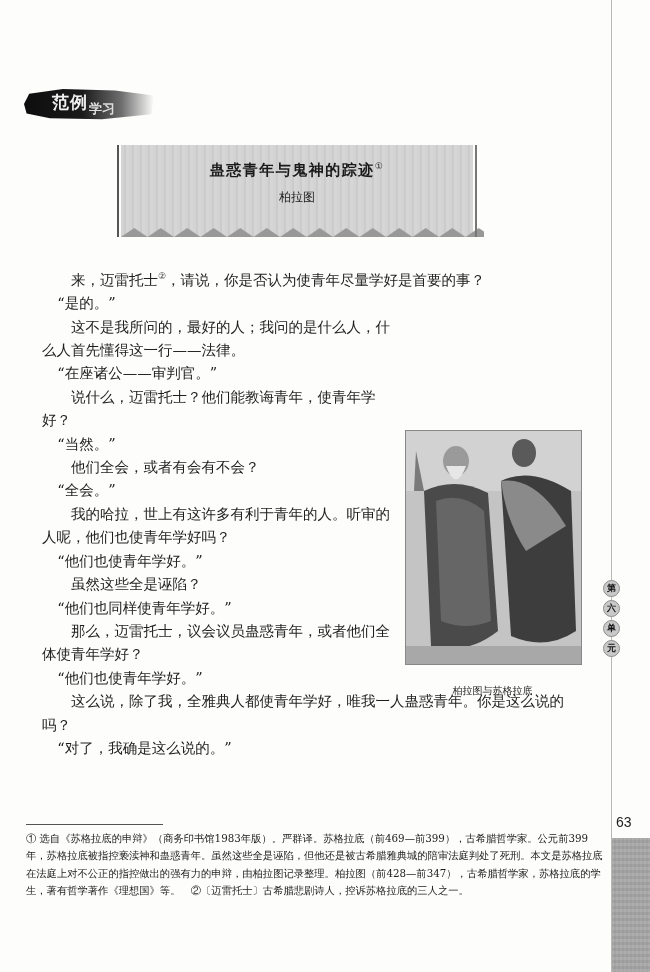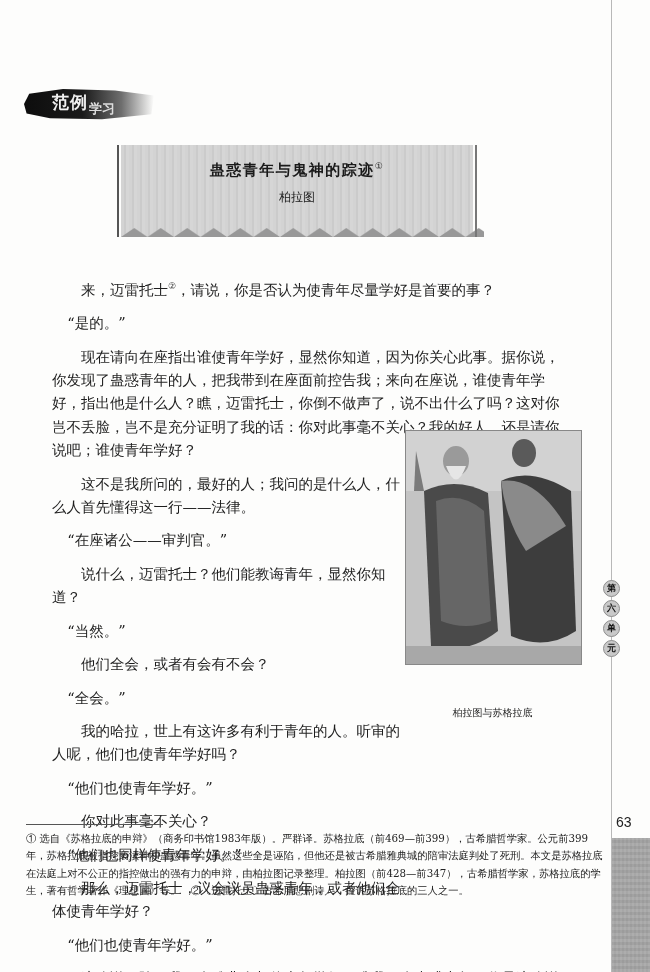--- a/index.html
+++ b/index.html
@@ -29,29 +29,29 @@
   .title-box .bl { position:absolute; left:0; top:0; width:2px; height:92px; background:#555; }
   .title-box .br { position:absolute; right:0; top:0; width:2px; height:92px; background:#777; }
   .title-box .fill { position:absolute; left:4px; right:4px; top:0; bottom:0;
     background:repeating-linear-gradient(90deg,#d3d3d3 0 3px,#cbcbcb 3px 5px,#d6d6d6 5px 8px); }
   .zigsvg { position:absolute; left:4px; bottom:0; }
   .title-text { position:absolute; left:0; right:0; top:16px; text-align:center; font-size:15px; font-weight:bold; color:#1a1a1a; letter-spacing:1.5px; }
   .title-text sup { font-size:9px; font-weight:normal; }
   .author { position:absolute; left:0; right:0; top:44px; text-align:center; font-family:"DejaVu Sans", sans-serif; font-size:12px; color:#222; }
 
   .body-text { position:absolute; left:42px; top:265px; width:540px; font-size:14.5px; line-height:23.4px; color:#1e1e1e; }
-  .body-text p { margin:10px; }
+  .body-text p { margin:0; }
   .body-text .ind { text-indent:2em; }
   .body-text .q { text-indent:1.05em; }
   .narrow { width:352px; }
   sup.n { font-size:9px; }
 
   .figure { position:absolute; left:405px; top:430px; width:175px; height:233px;
     background:linear-gradient(180deg,#cfcfcf 0%,#bdbdbd 40%,#9b9b9b 100%); border:1px solid #888; overflow:hidden; }
-  .caption { position:absolute; left:405px; top:684px; width:175px; text-align:center; font-size:10px; color:#222;margin-top:22px; }
+  .caption { position:absolute; left:405px; top:684px; width:175px; text-align:center; font-size:10px; color:#222; }
 
   .fn-rule { position:absolute; left:26px; top:824px; width:137px; height:1px; background:#555; }
   .footnotes { position:absolute; left:26px; top:830px; width:578px; font-size:10.3px; line-height:17.4px; color:#222; }
   .footnotes p { margin:0; }
 </style>
 </head>
 <body>
 
 <div class="side-rule"></div>
 <div class="tab-gray"></div>
@@ -79,30 +79,29 @@
   </svg>
   <div class="bl"></div>
   <div class="br"></div>
   <div class="title-text"><span>蛊惑青年与鬼神的踪迹</span><sup>①</sup></div>
   <div class="author">柏拉图</div>
 </div>
 
 <div class="body-text">
   <p class="ind"><span>来，迈雷托士</span><sup class="n">②</sup><span>，请说，你是否认为使青年尽量学好是首要的事？</span></p>
   <p class="q">“是的。”</p>
-  <p class="ind">现在请向在座指出谁使青年学好，显然你知道，因为你关心此事。据你说，你发现了蛊惑青年的人，把我带到在座面前控告我；来向在座说，谁使青年学好，指出他是什么人？瞧，迈雷托士，你倒不做声了，说不出什么了吗？这对你岂不丢脸，岂不是充分证明了我的话：你对此事毫不关心？我的好人，还是请你说吧；谁使青年学好？</p>
   <p class="ind narrow">这不是我所问的，最好的人；我问的是什么人，什么人首先懂得这一行——法律。</p>
   <p class="q narrow">“在座诸公——审判官。”</p>
-  <p class="ind narrow">说什么，迈雷托士？他们能教诲青年，显然你知道？</p>
+  <p class="ind narrow">说什么，迈雷托士？他们能教诲青年，使青年学好？</p>
   <p class="q narrow">“当然。”</p>
   <p class="ind narrow">他们全会，或者有会有不会？</p>
   <p class="q narrow">“全会。”</p>
   <p class="ind narrow">我的哈拉，世上有这许多有利于青年的人。听审的人呢，他们也使青年学好吗？</p>
   <p class="q narrow">“他们也使青年学好。”</p>
-  <p class="ind narrow">你对此事毫不关心？</p>
+  <p class="ind narrow">虽然这些全是诬陷？</p>
   <p class="q narrow">“他们也同样使青年学好。”</p>
   <p class="ind narrow">那么，迈雷托士，议会议员蛊惑青年，或者他们全体使青年学好？</p>
   <p class="q">“他们也使青年学好。”</p>
   <p class="ind">这么说，除了我，全雅典人都使青年学好，唯我一人蛊惑青年。你是这么说的吗？</p>
   <p class="q">“对了，我确是这么说的。”</p>
 </div>
 
 <div class="figure">
   <svg width="175" height="233" viewBox="0 0 175 233">
     <rect width="175" height="233" fill="#c4c4c4"></rect>

